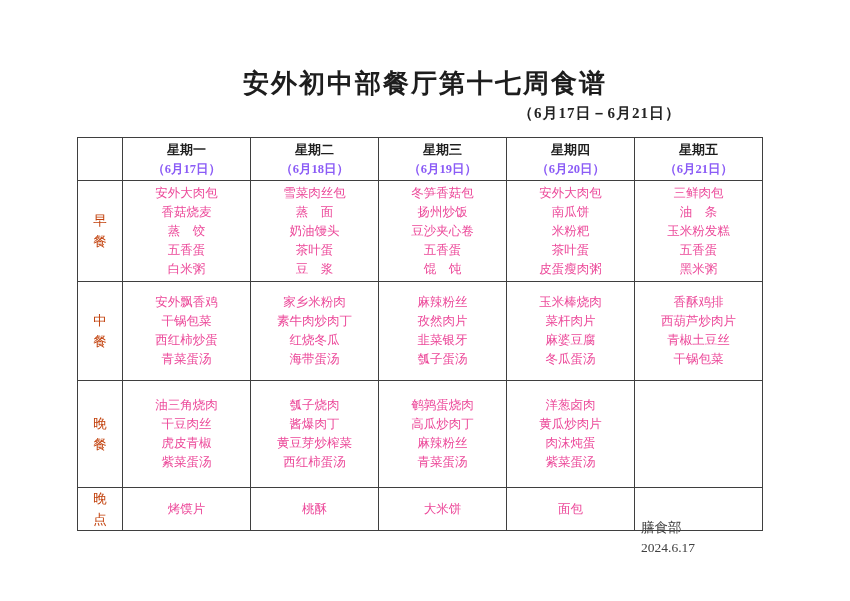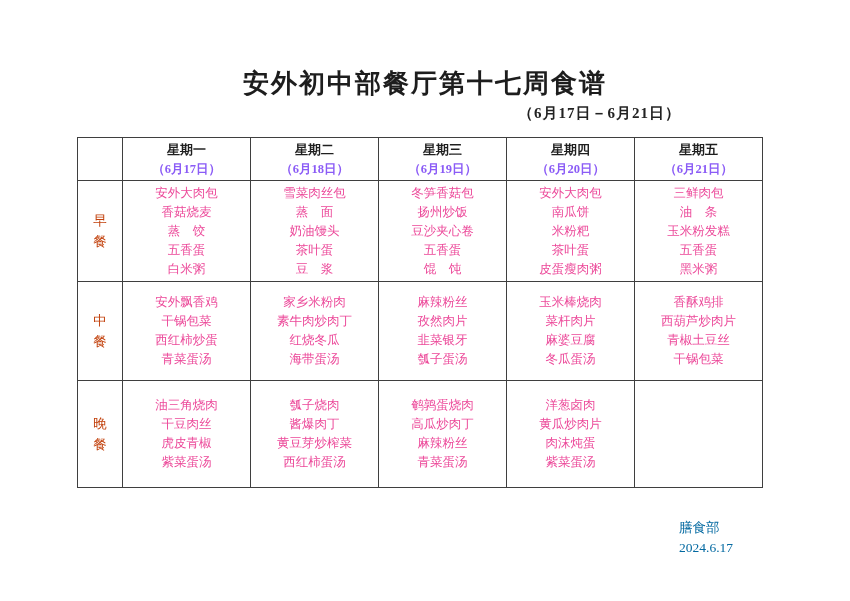--- a/index.html
+++ b/index.html
@@ -34,22 +34,22 @@
   .row-label .stack{width:1.1em;margin:0 auto;word-break:break-all;}
   .menu-cell{
     font-size:12.5px;line-height:19px;white-space:pre-line;color:#ec4899;
   }
   tr.r-header{height:43px;}
   tr.r-breakfast{height:101px;}
   tr.r-lunch{height:99px;}
   tr.r-dinner{height:107px;}
   tr.r-snack{height:33px;}
   .footer{
-    position:absolute;top:518px;left:679px;
-    font-size:13.5px;line-height:20px;color:#0369a1;
+    position:absolute;top:518px;left:641px;
+    font-size:13.5px;line-height:20px;color:#404040;
   }
 </style>
 </head>
 <body>
 
 <div class="title">安外初中部餐厅第十七周食谱</div>
 <div class="subtitle">（6月17日－6月21日）</div>
 
 <table class="menu">
   <colgroup>
@@ -158,19 +158,29 @@
 高瓜炒肉丁
 麻辣粉丝
 青菜蛋汤</td>
     <td class="menu-cell">洋葱卤肉
 黄瓜炒肉片
 肉沫炖蛋
 紫菜蛋汤</td>
     <td class="menu-cell"></td>
   </tr>
 
+  <tr class="r-snack">
+    <th class="row-label">
+      <div class="stack">晚点</div>
+    </th>
+    <td class="menu-cell">烤馍片</td>
+    <td class="menu-cell">桃酥</td>
+    <td class="menu-cell">大米饼</td>
+    <td class="menu-cell">面包</td>
+    <td class="menu-cell"></td>
+  </tr>
 </tbody>
   </table>
 
 <div class="footer">
   <div>膳食部</div>
   <div>2024.6.17</div>
 </div>
 
 </body></html>

